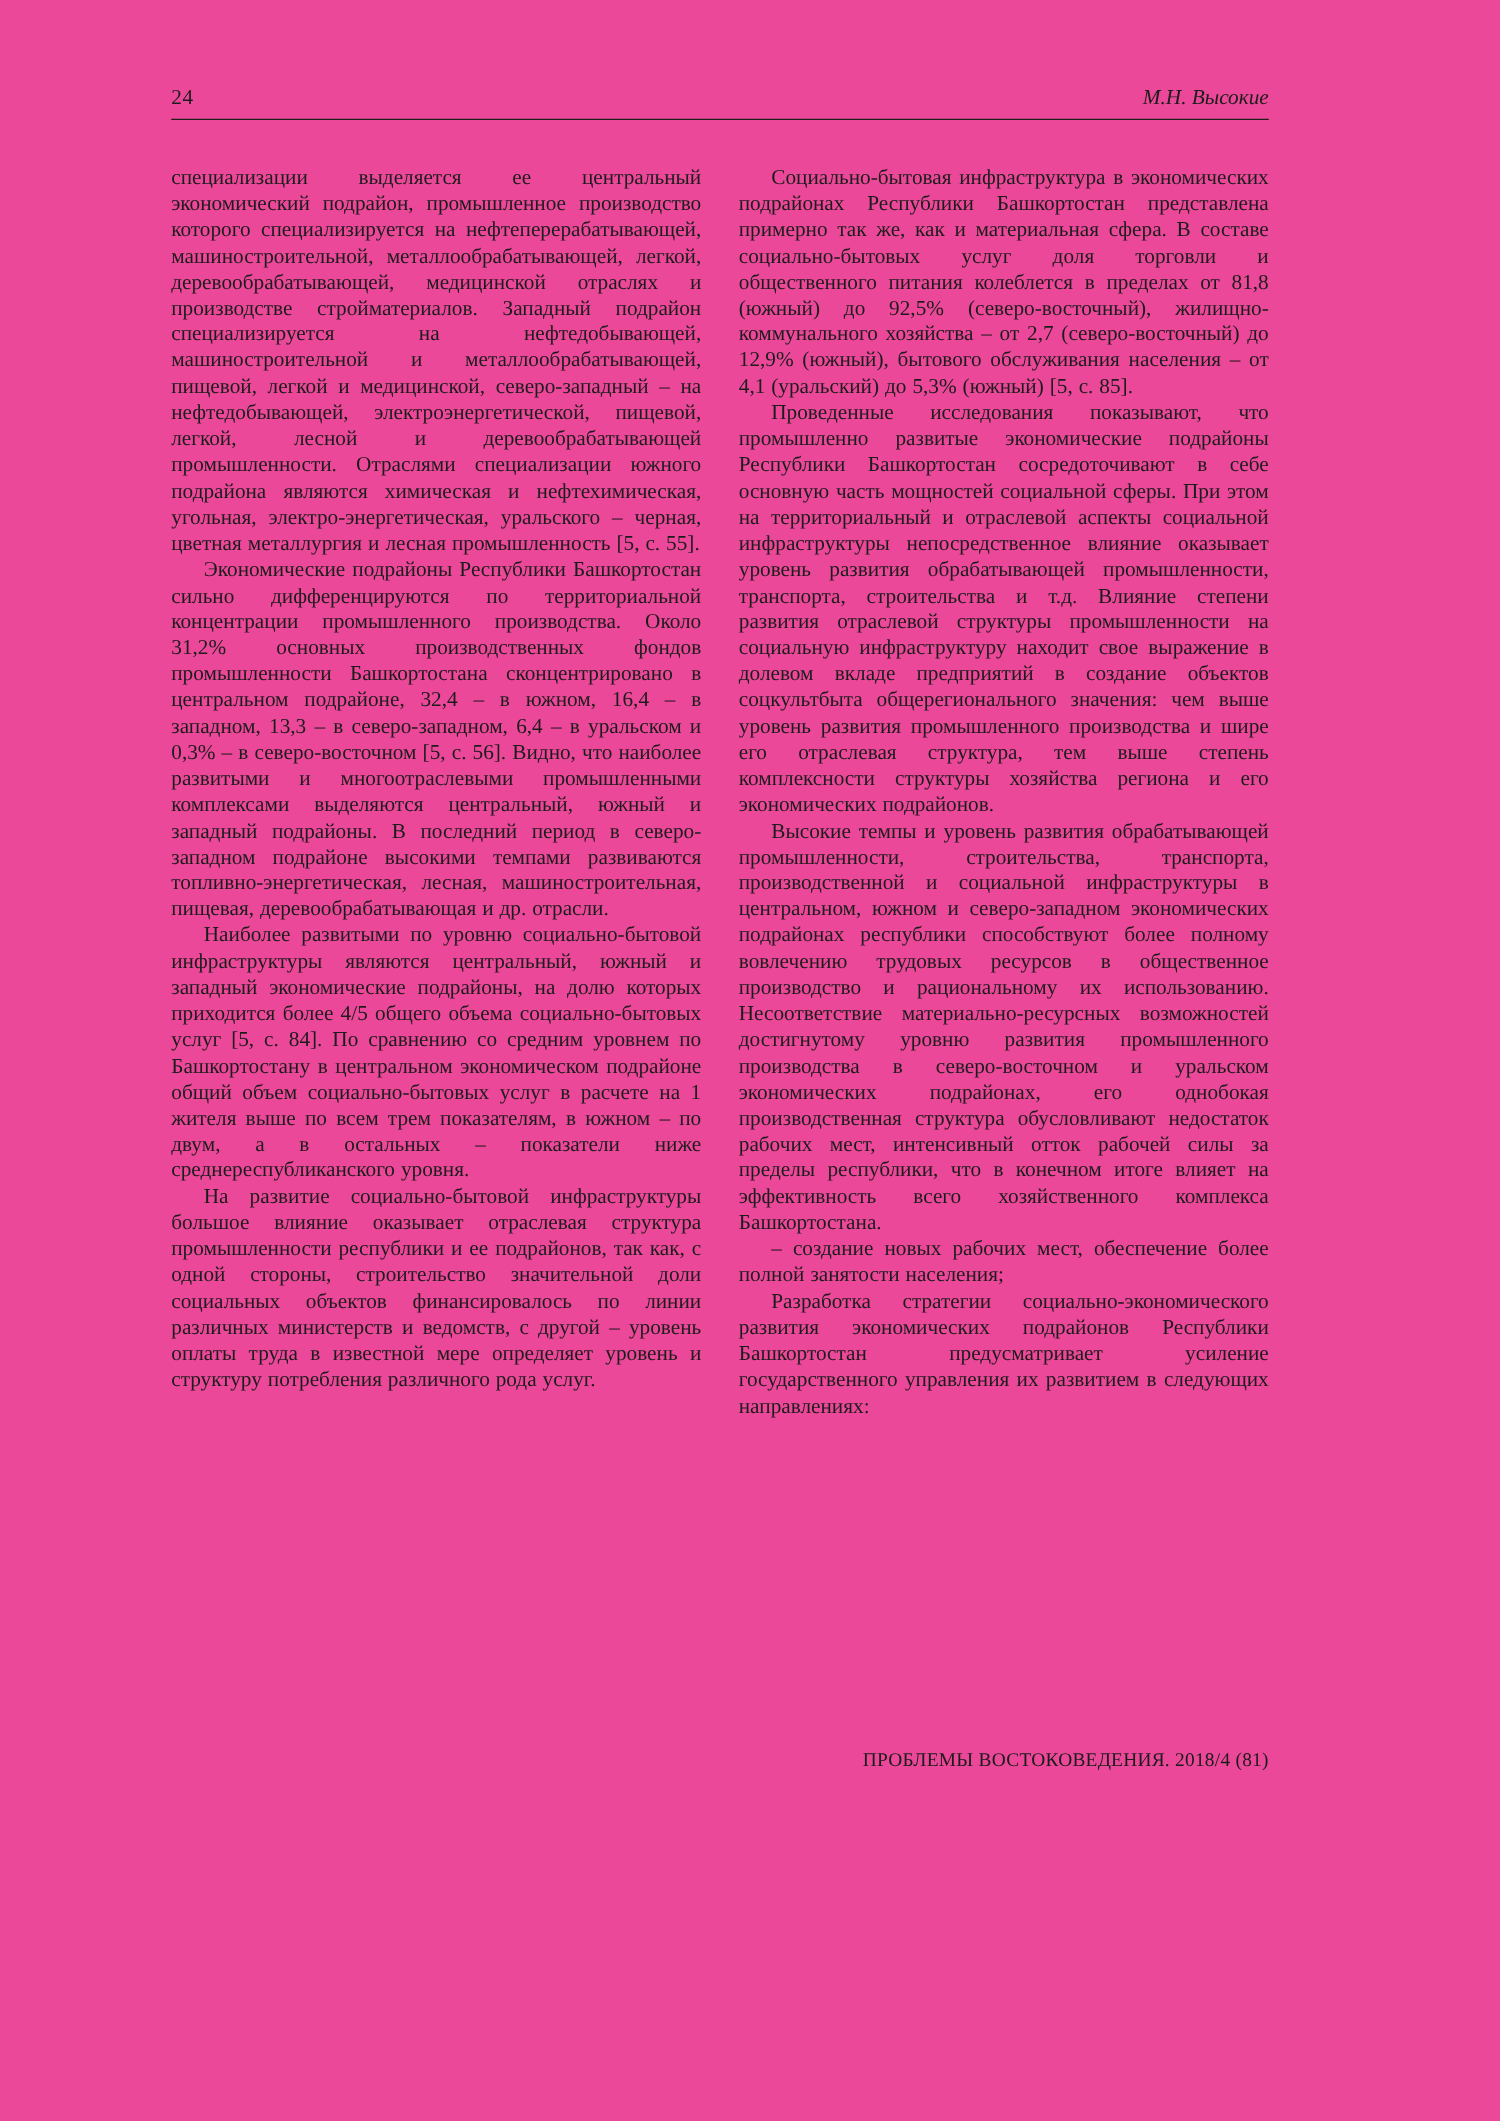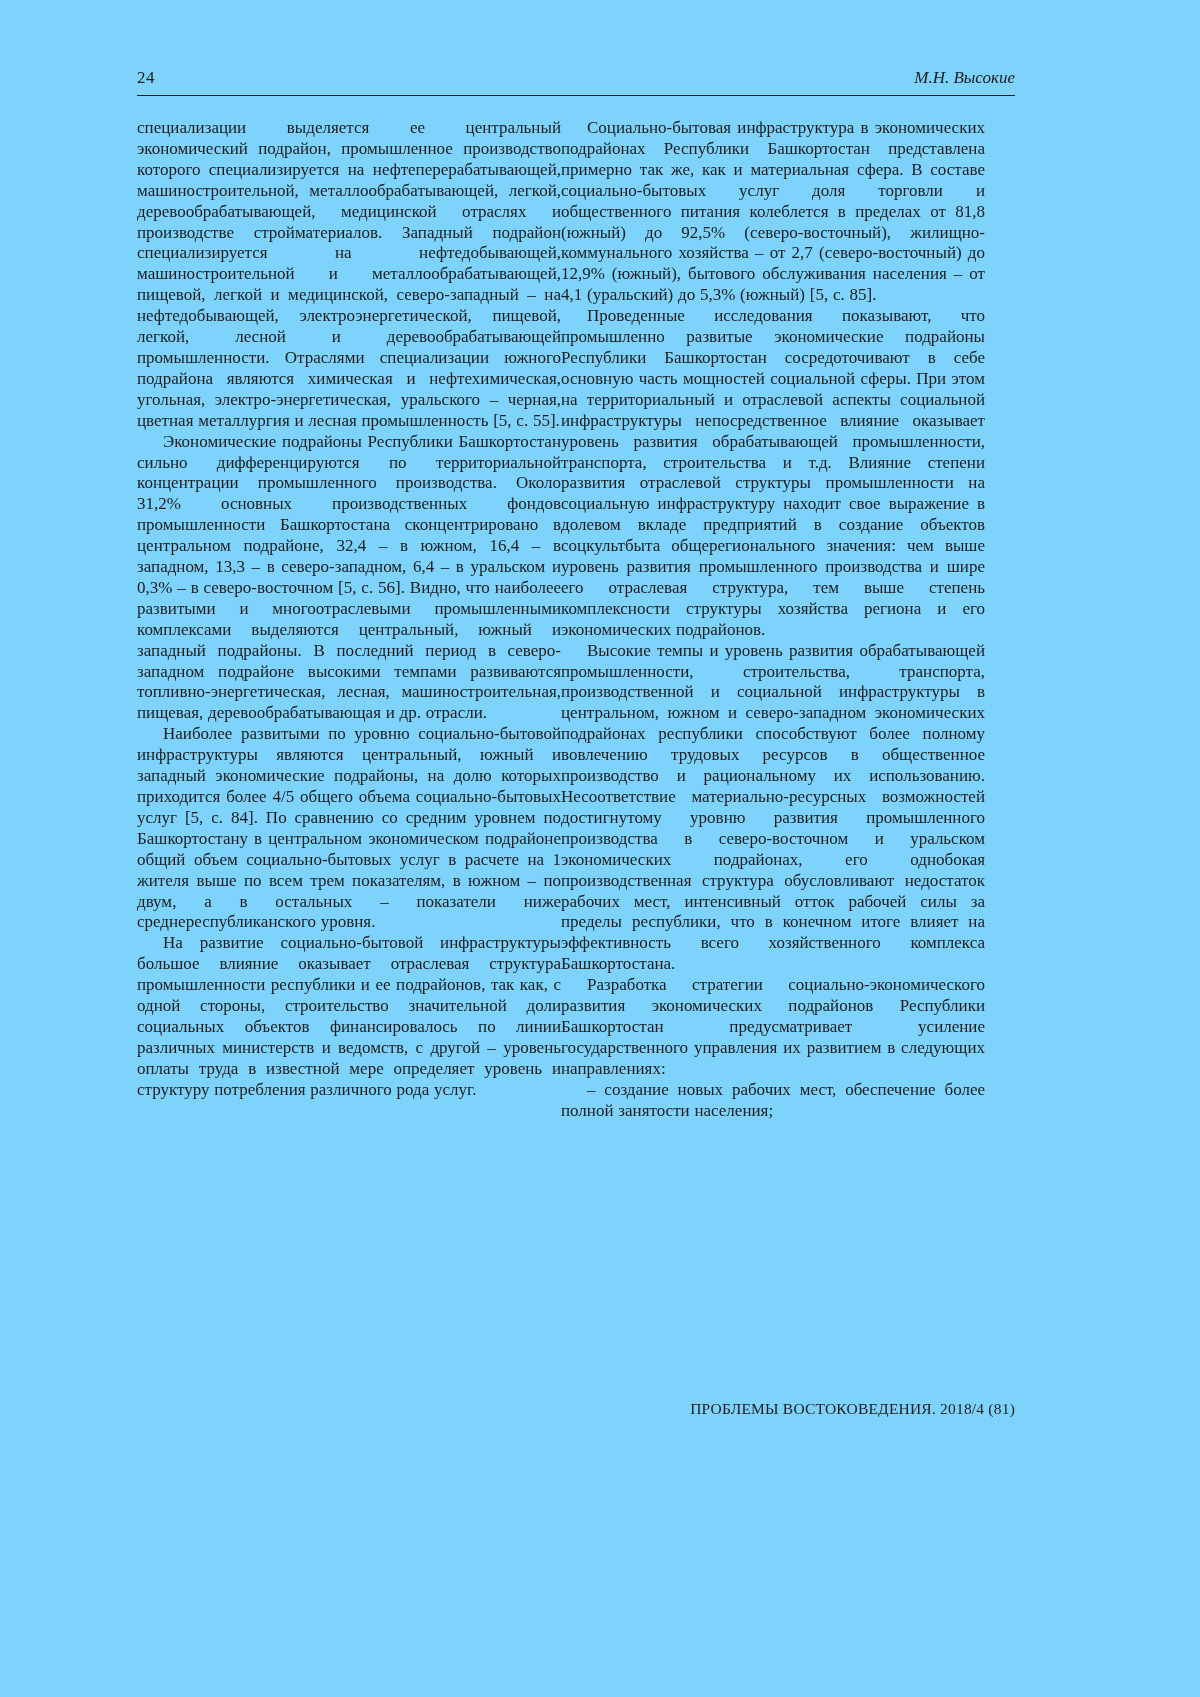--- a/index.html
+++ b/index.html
@@ -4,21 +4,21 @@
 <style>
   html, body {
     margin: 0;
     padding: 0;
     background: #ffffff;
   }
   .page {
     position: relative;
     width: 1200px;
     height: 1697px;
-    background: #7dd3fc;
+    background: #ec4899;
     color: #1c1c1c;
     font-family: "Liberation Serif", "DejaVu Serif", serif;
     box-sizing: border-box;
   }
   .content {
     position: absolute;
     left: 137px;
     top: 68px;
     width: 878px;
   }
@@ -32,21 +32,22 @@
   }
   .page-number {
     font-style: normal;
     letter-spacing: 0.5px;
   }
   .author {
     font-style: italic;
   }
   .columns {
     display: flex;
-    margin-top: 22px;
+    gap: 30px;
+    margin-top: 36px;
   }
   .col {
     width: 424px;
     font-size: 17px;
     line-height: 20.9px;
     text-align: justify;
     text-justify: inter-word;
   }
   .col p {
     margin: 0;
@@ -82,21 +83,21 @@
         <p>специализации выделяется ее центральный экономический подрайон, промышленное производство которого специализируется на нефтеперерабатывающей, машиностроительной, металлообрабатывающей, легкой, деревообрабатывающей, медицинской отраслях и производстве стройматериалов. Западный подрайон специализируется на нефтедобывающей, машиностроительной и металлообрабатывающей, пищевой, легкой и медицинской, северо-западный – на нефтедобывающей, электроэнергетической, пищевой, легкой, лесной и деревообрабатывающей промышленности. Отраслями специализации южного подрайона являются химическая и нефтехимическая, угольная, электро-энергетическая, уральского – черная, цветная металлургия и лесная промышленность [5, с. 55].</p>
         <p class="indent">Экономические подрайоны Республики Башкортостан сильно дифференцируются по территориальной концентрации промышленного производства. Около 31,2% основных производственных фондов промышленности Башкортостана сконцентрировано в центральном подрайоне, 32,4 – в южном, 16,4 – в западном, 13,3 – в северо-западном, 6,4 – в уральском и 0,3% – в северо-восточном [5, с. 56]. Видно, что наиболее развитыми и многоотраслевыми промышленными комплексами выделяются центральный, южный и западный подрайоны. В последний период в северо-западном подрайоне высокими темпами развиваются топливно-энергетическая, лесная, машиностроительная, пищевая, деревообрабатывающая и др. отрасли.</p>
         <p class="indent">Наиболее развитыми по уровню социально-бытовой инфраструктуры являются центральный, южный и западный экономические подрайоны, на долю которых приходится более 4/5 общего объема социально-бытовых услуг [5, с. 84]. По сравнению со средним уровнем по Башкортостану в центральном экономическом подрайоне общий объем социально-бытовых услуг в расчете на 1 жителя выше по всем трем показателям, в южном – по двум, а в остальных – показатели ниже среднереспубликанского уровня.</p>
         <p class="indent">На развитие социально-бытовой инфраструктуры большое влияние оказывает отраслевая структура промышленности республики и ее подрайонов, так как, с одной стороны, строительство значительной доли социальных объектов финансировалось по линии различных министерств и ведомств, с другой – уровень оплаты труда в известной мере определяет уровень и структуру потребления различного рода услуг.</p>
       </div>
 
       <div class="col">
         <p class="indent">Социально-бытовая инфраструктура в экономических подрайонах Республики Башкортостан представлена примерно так же, как и материальная сфера. В составе социально-бытовых услуг доля торговли и общественного питания колеблется в пределах от 81,8 (южный) до 92,5% (северо-восточный), жилищно-коммунального хозяйства – от 2,7 (северо-восточный) до 12,9% (южный), бытового обслуживания населения – от 4,1 (уральский) до 5,3% (южный) [5, с. 85].</p>
         <p class="indent">Проведенные исследования показывают, что промышленно развитые экономические подрайоны Республики Башкортостан сосредоточивают в себе основную часть мощностей социальной сферы. При этом на территориальный и отраслевой аспекты социальной инфраструктуры непосредственное влияние оказывает уровень развития обрабатывающей промышленности, транспорта, строительства и т.д. Влияние степени развития отраслевой структуры промышленности на социальную инфраструктуру находит свое выражение в долевом вкладе предприятий в создание объектов соцкультбыта общерегионального значения: чем выше уровень развития промышленного производства и шире его отраслевая структура, тем выше степень комплексности структуры хозяйства региона и его экономических подрайонов.</p>
         <p class="indent">Высокие темпы и уровень развития обрабатывающей промышленности, строительства, транспорта, производственной и социальной инфраструктуры в центральном, южном и северо-западном экономических подрайонах республики способствуют более полному вовлечению трудовых ресурсов в общественное производство и рациональному их использованию. Несоответствие материально-ресурсных возможностей достигнутому уровню развития промышленного производства в северо-восточном и уральском экономических подрайонах, его однобокая производственная структура обусловливают недостаток рабочих мест, интенсивный отток рабочей силы за пределы республики, что в конечном итоге влияет на эффективность всего хозяйственного комплекса Башкортостана.</p>
+        <p class="indent">– создание новых рабочих мест, обеспечение более полной занятости населения;</p>
         <p class="indent">Разработка стратегии социально-экономического развития экономических подрайонов Республики Башкортостан предусматривает усиление государственного управления их развитием в следующих направлениях:</p>
-        <p class="indent">– создание новых рабочих мест, обеспечение более полной занятости населения;</p>
       </div>
 
     </div>
   </div>
 
   <div class="footer">ПРОБЛЕМЫ ВОСТОКОВЕДЕНИЯ. 2018/4 (81)</div>
 </div>
 
 </body></html>

